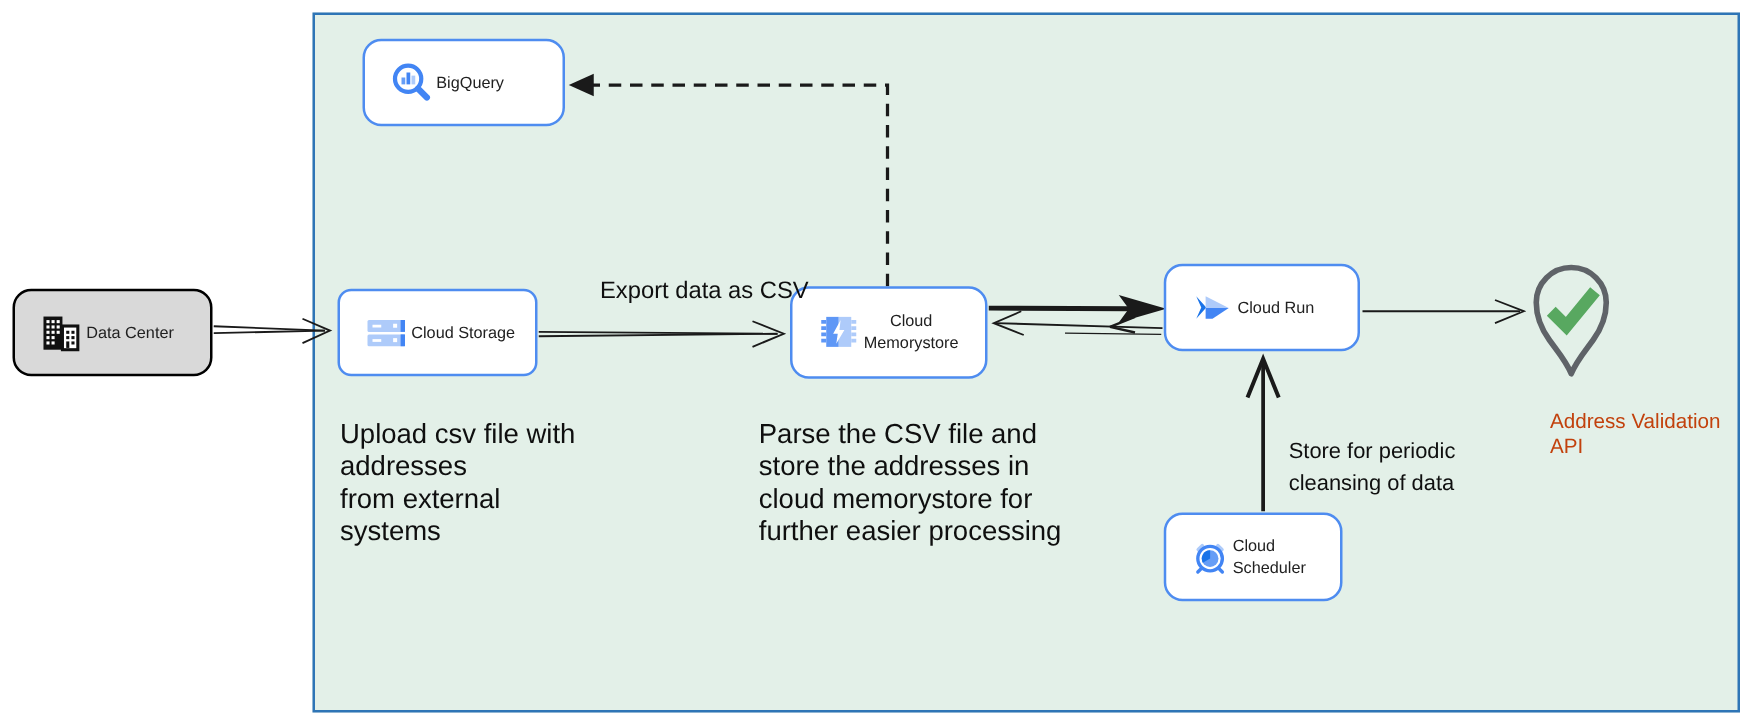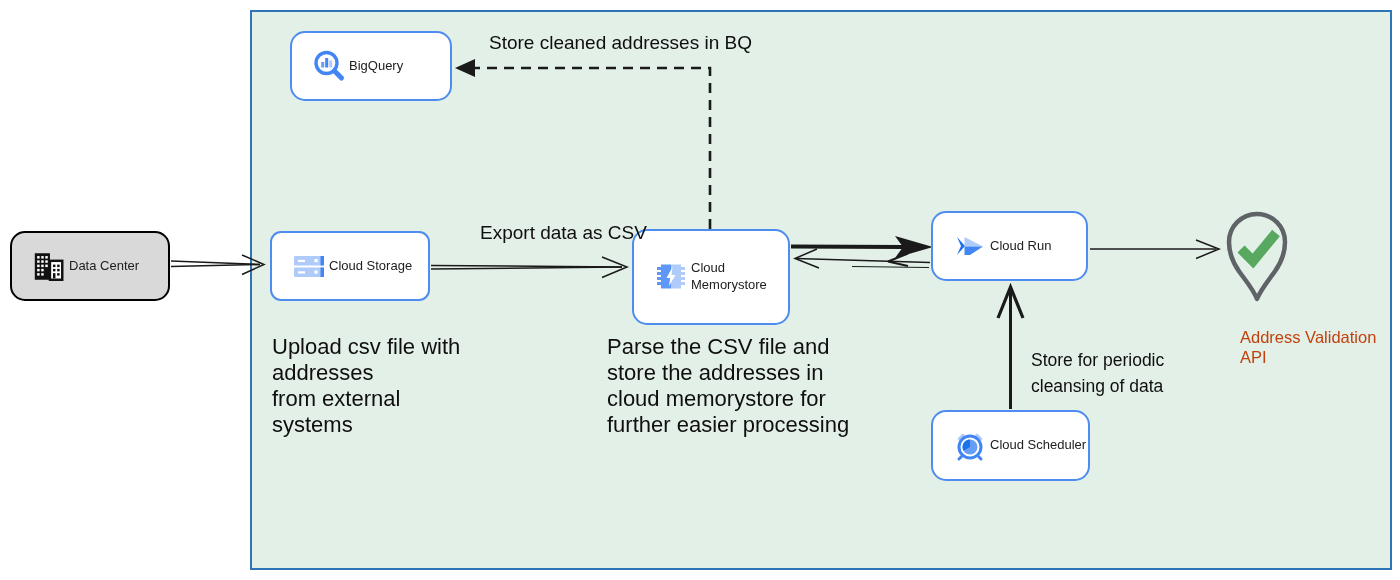--- a/index.html
+++ b/index.html
@@ -111,21 +111,21 @@
       <rect x="7" y="11.8" width="7" height="2.2" fill="#fff"></rect>
       <rect x="23.5" y="11" width="3.2" height="3.2" fill="#fff"></rect>
       <rect x="3" y="19.5" width="30" height="9.5" rx="1.2" fill="#aecbfa"></rect>
       <rect x="29.5" y="19.5" width="3.5" height="9.5" fill="#4285f4"></rect>
       <rect x="7" y="23.3" width="7" height="2.2" fill="#fff"></rect>
       <rect x="23.5" y="22.5" width="3.2" height="3.2" fill="#fff"></rect>
     </svg>
     <span class="node-label">Cloud Storage</span>
   </div>
 
-  <div class="node" style="left:632px;top:229px;width:158px;height:96px;">
+  <div class="node" style="left:632px;top:229px;width:158px;height:74px;text-align:center;">
     <svg width="36" height="36" viewBox="0 0 36 36">
       <g fill="#5e97f6">
         <rect x="4" y="8" width="4" height="3"></rect>
           <rect x="4" y="13" width="4" height="3"></rect>
         <rect x="4" y="18" width="4" height="3"></rect>
           <rect x="4" y="23" width="4" height="3"></rect>
       </g>
       <g fill="#aecbfa">
         <rect x="28" y="8" width="4" height="3"></rect>
           <rect x="28" y="13" width="4" height="3"></rect>
@@ -142,21 +142,21 @@
 
   <div class="node" style="left:931px;top:211px;width:157px;height:70px;text-align:right;">
     <svg width="36" height="36" viewBox="0 0 36 36">
       <polygon points="5,9 13,18 5,27 9,18" fill="#1a73e8"></polygon>
       <polygon points="12.5,9 31,18.4 12.5,18.4" fill="#aecbfa"></polygon>
       <polygon points="12.5,18.4 31,18.4 18,27 12.5,27" fill="#4285f4"></polygon>
     </svg>
     <span class="node-label">Cloud Run</span>
   </div>
 
-  <div class="node" style="left:931px;top:410px;width:159px;height:71px;">
+  <div class="node" style="left:931px;top:410px;width:143px;height:71px;">
     <svg width="36" height="36" viewBox="0 0 36 36">
       <path d="M7.5,11 L11,7.5" stroke="#aecbfa" stroke-width="3.4" stroke-linecap="round"></path>
       <path d="M28.5,11 L25,7.5" stroke="#aecbfa" stroke-width="3.4" stroke-linecap="round"></path>
       <path d="M9.5,28.5 L7,31" stroke="#4285f4" stroke-width="3" stroke-linecap="round"></path>
       <path d="M26.5,28.5 L29,31" stroke="#4285f4" stroke-width="3" stroke-linecap="round"></path>
       <circle cx="18" cy="19" r="11" fill="#fff" stroke="#4285f4" stroke-width="3"></circle>
       <circle cx="18" cy="19" r="7.5" fill="#669df6"></circle>
       <path d="M18,19 L18,11.5 A7.5,7.5 0 0 0 11.5,22.7 Z" fill="#1a73e8"></path>
     </svg>
     <span class="node-label">Cloud Scheduler</span>
@@ -164,21 +164,20 @@
 
   <div class="pin-wrap">
     <svg width="70" height="95" viewBox="0 0 70 95">
       <path d="M35,90 C31,80 24,72 17.5,63 C11,54 7,45 7,33 A28,28 0 1 1 63,33 C63,45 59,54 52.5,63 C46,72 39,80 35,90 Z" fill="none" stroke="#5f6368" stroke-width="4.5" stroke-linejoin="round"></path>
       <polyline points="19,40 31,52 54,24" fill="none" stroke="#58a860" stroke-width="10"></polyline>
     </svg>
   </div>
   <div class="api-label">Address Validation
 API</div>
 
-  <div class="edge-label" style="left:489px;top:32px;">Store cleaned addresses in BQ</div>
   <div class="edge-label" style="left:435px;top:222px;margin-left:45px;">Export data as CSV</div>
   <div class="edge-label" style="left:1031px;top:347px;font-size:17.5px;line-height:26px;">Store for periodic
 cleansing of data</div>
 
   <div class="note" style="left:272px;top:334px;">Upload csv file with
 addresses
 from external
 systems</div>
   <div class="note" style="left:607px;top:334px;">Parse the CSV file and
 store the addresses in

